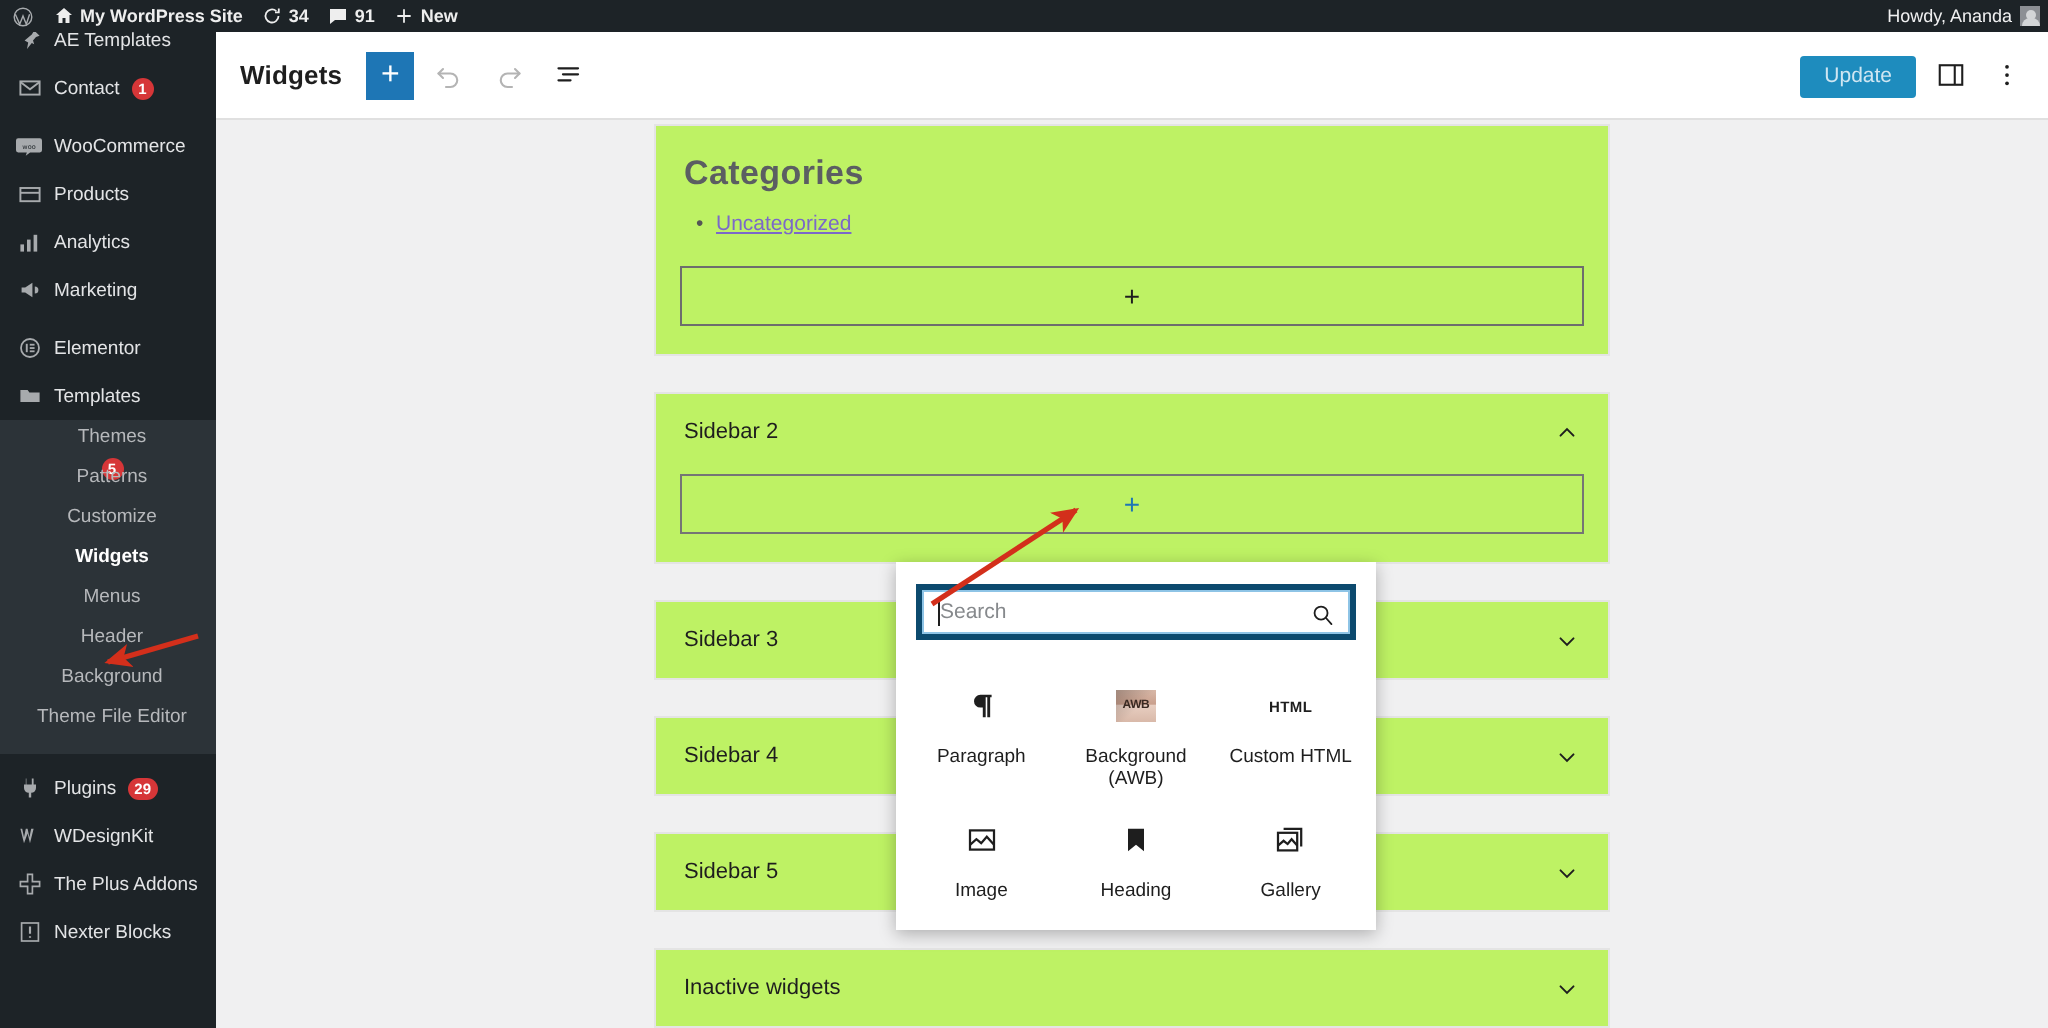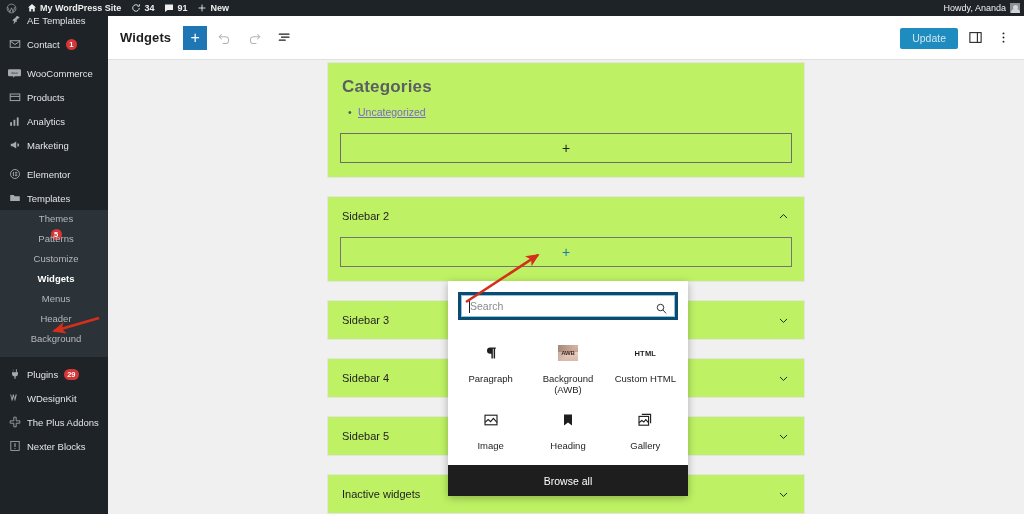--- a/index.html
+++ b/index.html
@@ -288,20 +288,23 @@
       </div>
       <div class="sub-item">
         <span>Menus</span>
       </div>
       <div class="sub-item">
         <span>Header</span>
       </div>
       <div class="sub-item">
         <span>Background</span>
       </div>
+      <div class="sub-item">
+        <span>Theme File Editor</span>
+      </div>
     </div>
 
     <div class="menu-sep"></div>
 
     <div class="menu-item">
       <span class="mi-icon">
         <svg class="ico-svg" width="12" height="12" viewBox="0 0 20 20" fill="currentColor">
             <path d="M7 2v5H5v3a4 4 0 004 4v4h2v-4a4 4 0 004-4V7h-2V2h-1.5v5h-5V2z"></path>
           </svg>
       </span>
@@ -525,21 +528,20 @@
           <svg class="ico-svg" width="16" height="16" viewBox="0 0 20 20" fill="none" stroke="currentColor" stroke-width="1.4">
               <path d="M6 3h11v11"></path>
               <rect x="2.5" y="5.5" width="12" height="11"></rect>
               <path d="M2.5 13.5l3.5-3 2.5 2 2.5-3 3.5 4"></path>
             </svg>
         </span>
         <span class="lbl">Gallery</span>
       </div>
     </div>
 
-    <div class="ins-browse">Browse all</div>
   </div>
 
   <div class="adminbar">
     <span class="ab-item ab-logo">
       <svg class="ico-svg" width="11" height="11" viewBox="0 0 20 20" fill="none" stroke="currentColor" stroke-width="1.3">
           <circle cx="10" cy="10" r="8"></circle>
           <path d="M3 7.5l4 9 3-7.5 3 7.5 3-9" fill="none"></path>
         </svg>
     </span>
     <span class="ab-item">

